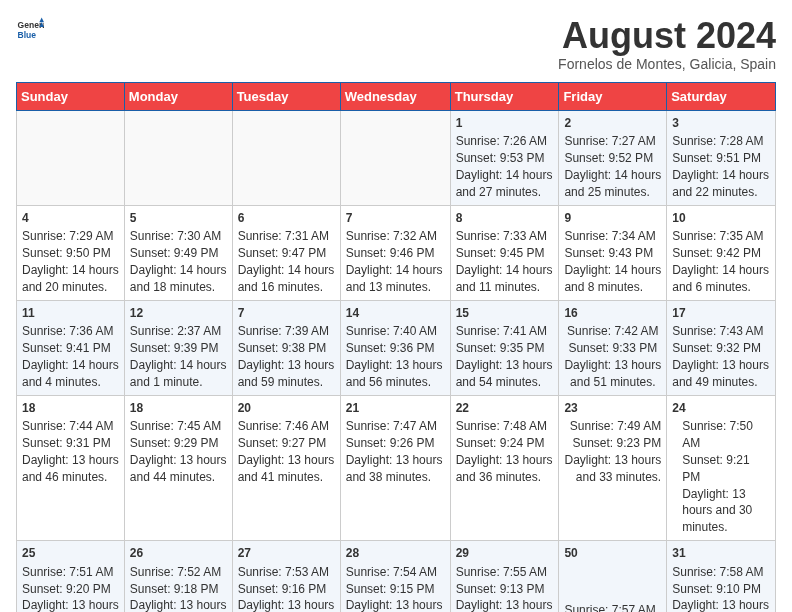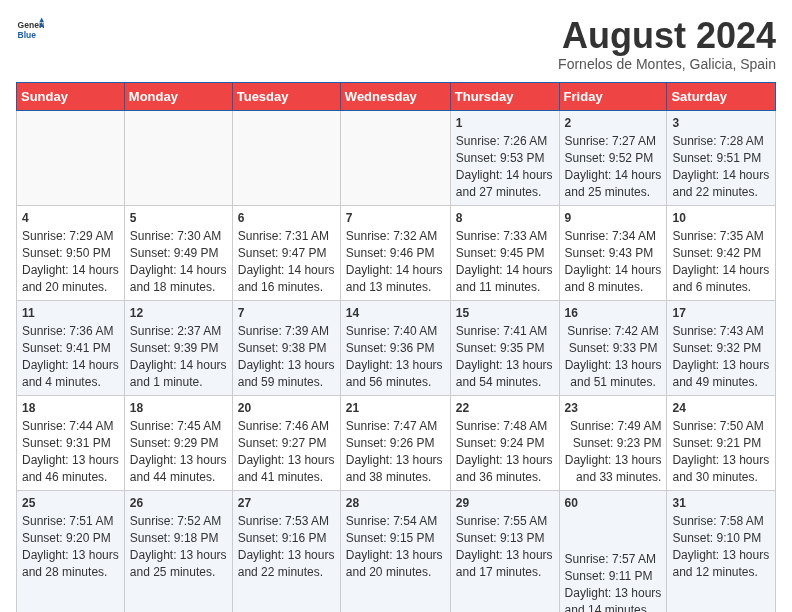--- a/index.html
+++ b/index.html
@@ -261,21 +261,21 @@
 Daylight: 13 hours and 36 minutes.</div>
         </td>
         <td>
           <span class="day-num">23</span>
           <div class="day-info" style="white-space: pre-line; text-align: right;">Sunrise: 7:49 AM
 Sunset: 9:23 PM
 Daylight: 13 hours and 33 minutes.</div>
         </td>
         <td>
           <span class="day-num">24</span>
-          <div class="day-info" style="white-space: pre-line;">Sunrise: 7:50 AM
+          <div class="day-info" style="white-space: pre-line; margin-left: 10px;">Sunrise: 7:50 AM
 Sunset: 9:21 PM
 Daylight: 13 hours and 30 minutes.</div>
         </td>
       </tr>
       <tr>
         <td>
           <span class="day-num">25</span>
           <div class="day-info" style="white-space: pre-line;">Sunrise: 7:51 AM
 Sunset: 9:20 PM
 Daylight: 13 hours and 28 minutes.</div>
@@ -298,21 +298,21 @@
 Sunset: 9:15 PM
 Daylight: 13 hours and 20 minutes.</div>
         </td>
         <td>
           <span class="day-num">29</span>
           <div class="day-info" style="white-space: pre-line;">Sunrise: 7:55 AM
 Sunset: 9:13 PM
 Daylight: 13 hours and 17 minutes.</div>
         </td>
         <td>
-          <span class="day-num">60</span>
+          <span class="day-num">50</span>
           <div class="day-info" style="white-space: pre-line; margin-top: 40px;">Sunrise: 7:57 AM
 Sunset: 9:11 PM
 Daylight: 13 hours and 14 minutes.</div>
         </td>
         <td>
           <span class="day-num">31</span>
           <div class="day-info" style="white-space: pre-line;">Sunrise: 7:58 AM
 Sunset: 9:10 PM
 Daylight: 13 hours and 12 minutes.</div>
         </td>

